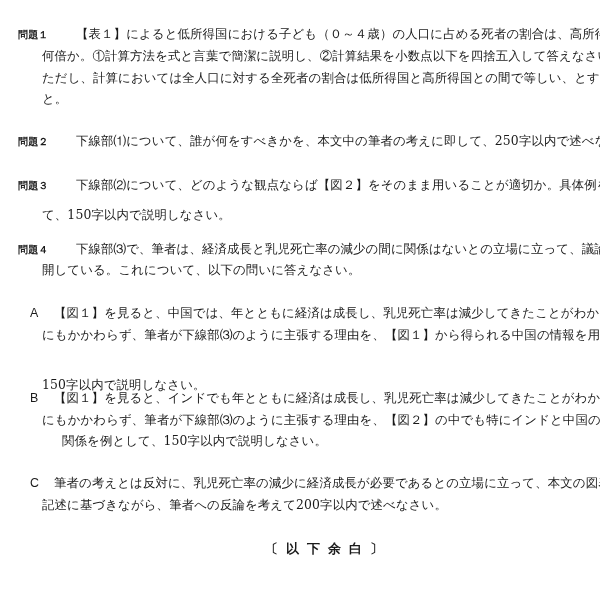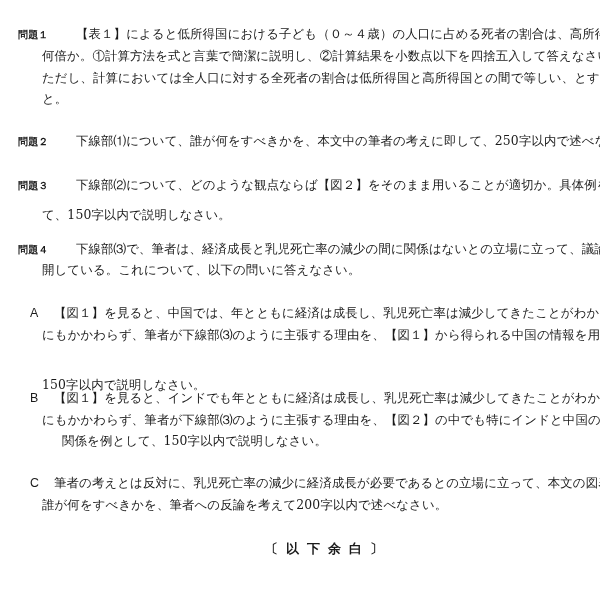--- a/index.html
+++ b/index.html
@@ -71,15 +71,15 @@
 
 <div class="line" style="top:390px; left:30px;">
   <span class="sublabel">B</span><span>【図１】を見ると、インドでも年とともに経済は成長し、乳児死亡率は減少してきたことがわかる。</span>
 </div>
 <div class="line" style="top:412px; left:42px;">にもかかわらず、筆者が下線部⑶のように主張する理由を、【図２】の中でも特にインドと中国の位置</div>
 <div class="line" style="top:433px; left:42px;margin-left:20px;">関係を例として、150字以内で説明しなさい。</div>
 
 <div class="line" style="top:475px; left:30px;">
   <span class="sublabel">C</span><span>筆者の考えとは反対に、乳児死亡率の減少に経済成長が必要であるとの立場に立って、本文の図表や</span>
 </div>
-<div class="line" style="top:497px; left:42px;">誰が何をすべきかを、筆者への反論を考えて200字以内で述べなさい。</div>
+<div class="line" style="top:497px; left:42px;">記述に基づきながら、筆者への反論を考えて200字以内で述べなさい。</div>
 
 <div class="closing">〔以下余白〕</div>
 
 </body></html>

